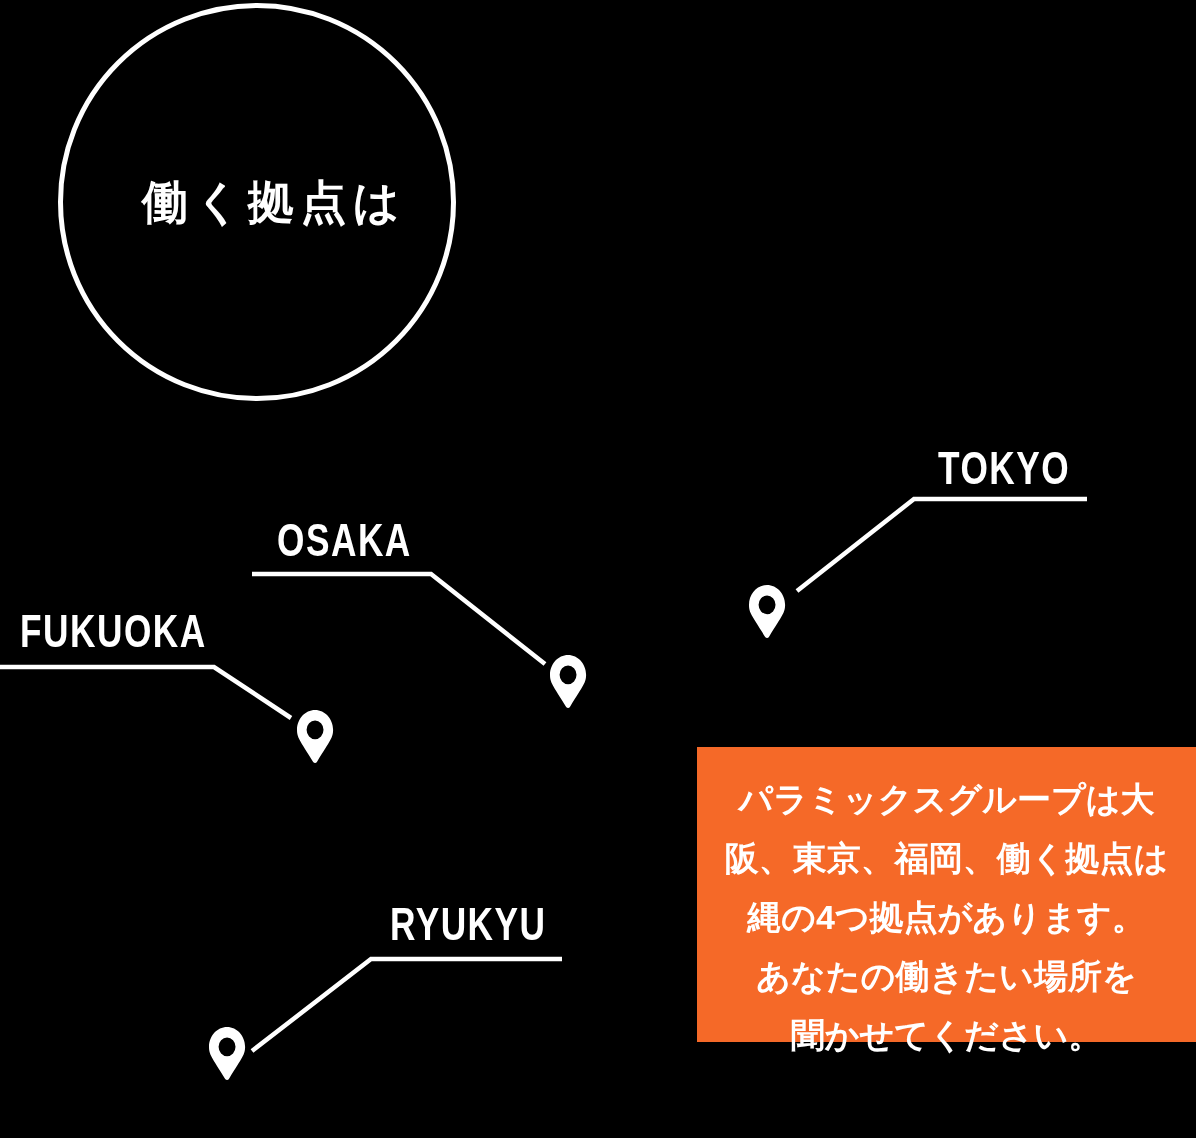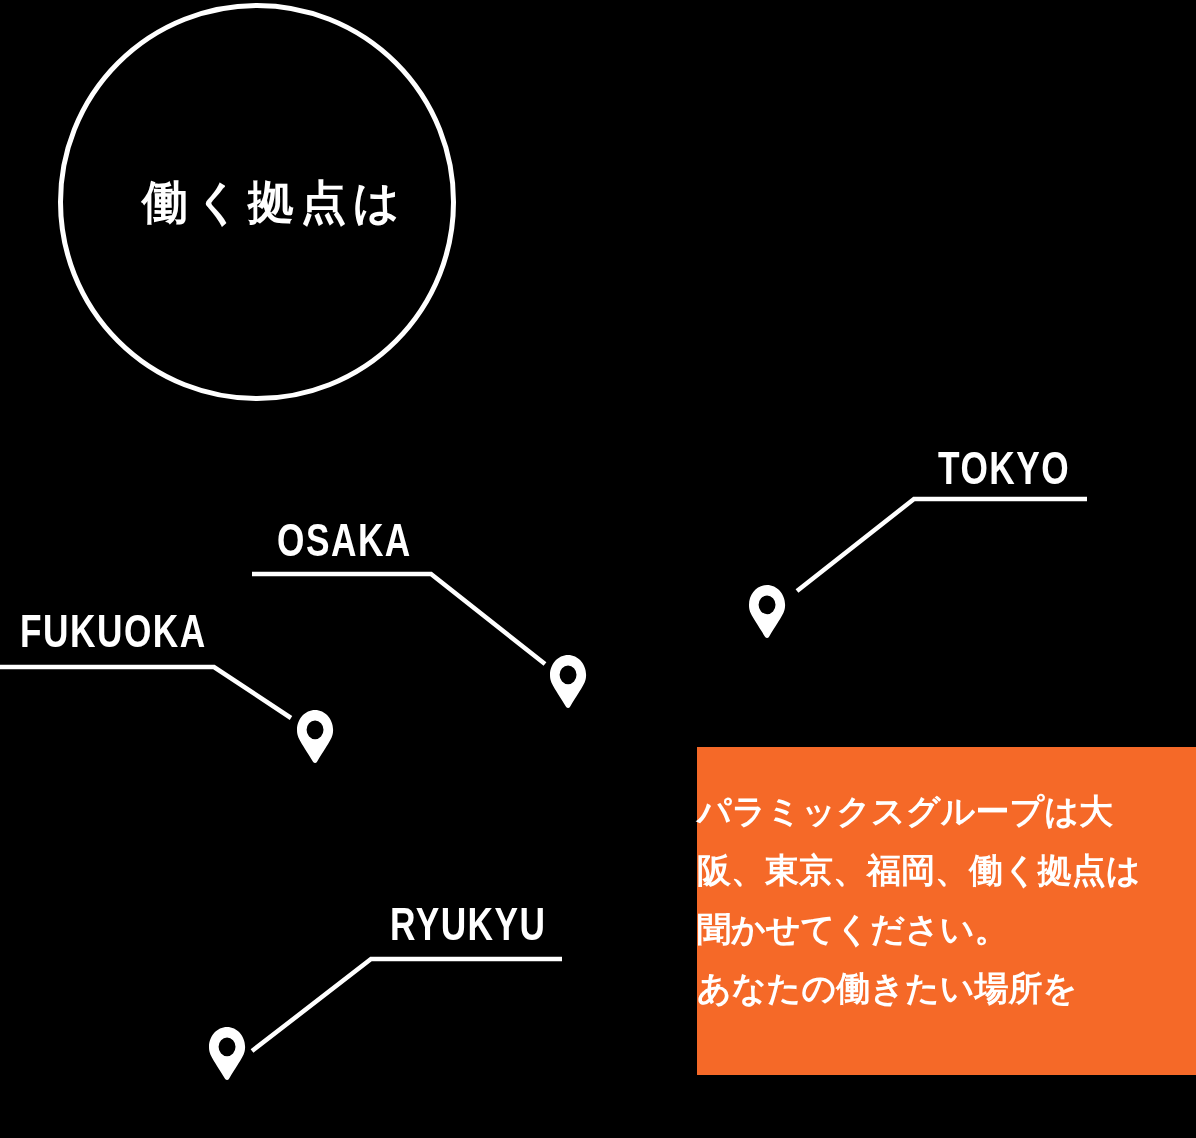--- a/index.html
+++ b/index.html
@@ -48,23 +48,24 @@
     transform:scaleX(0.75);transform-origin:left top;
   }
   .label-tokyo{left:938px;top:444px;}
   .label-osaka{left:277px;top:516px;}
   .label-fukuoka{left:20px;top:607px;}
   .label-ryukyu{left:390px;top:900px;}
 
   
   .desc{
     position:absolute;left:697px;top:747px;
-    width:499px;height:328px;
+    width:499px;height:295px;
     background:var(--accent);
-    padding:35px 0 0 0;
+    padding:23px 0 0 0;
+    text-align:center;
   }
   .desc-line{
     font-size:34px;font-weight:700;line-height:59px;
     white-space:nowrap;
   }
 </style>
 </head>
 <body>
 
 <div class="stage">
@@ -89,17 +90,18 @@
   </svg>
 
   <div class="loc-label label-tokyo">TOKYO</div>
   <div class="loc-label label-osaka">OSAKA</div>
   <div class="loc-label label-fukuoka">FUKUOKA</div>
   <div class="loc-label label-ryukyu">RYUKYU</div>
 
   <div class="desc">
     <div class="desc-line">パラミックスグループは大</div>
     <div class="desc-line">阪、東京、福岡、働く拠点は</div>
+    <div class="desc-line">縄の4つ拠点があります。</div>
+    <div class="desc-line">あなたの働きたい場所を</div>
     <div class="desc-line">聞かせてください。</div>
-    <div class="desc-line">あなたの働きたい場所を</div>
   </div>
 
 </div>
 
 </body></html>

